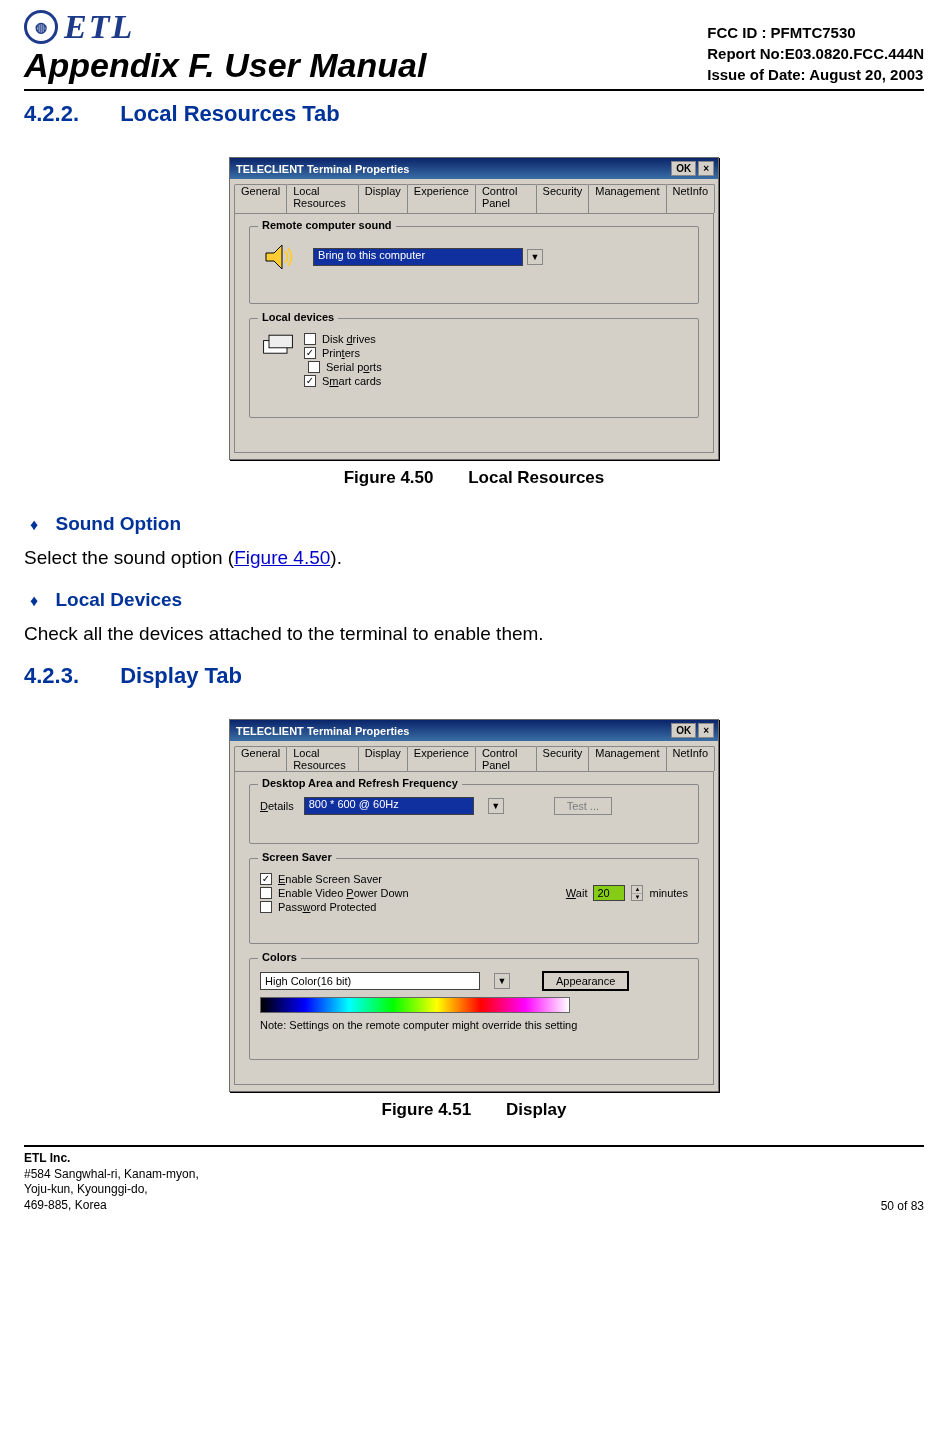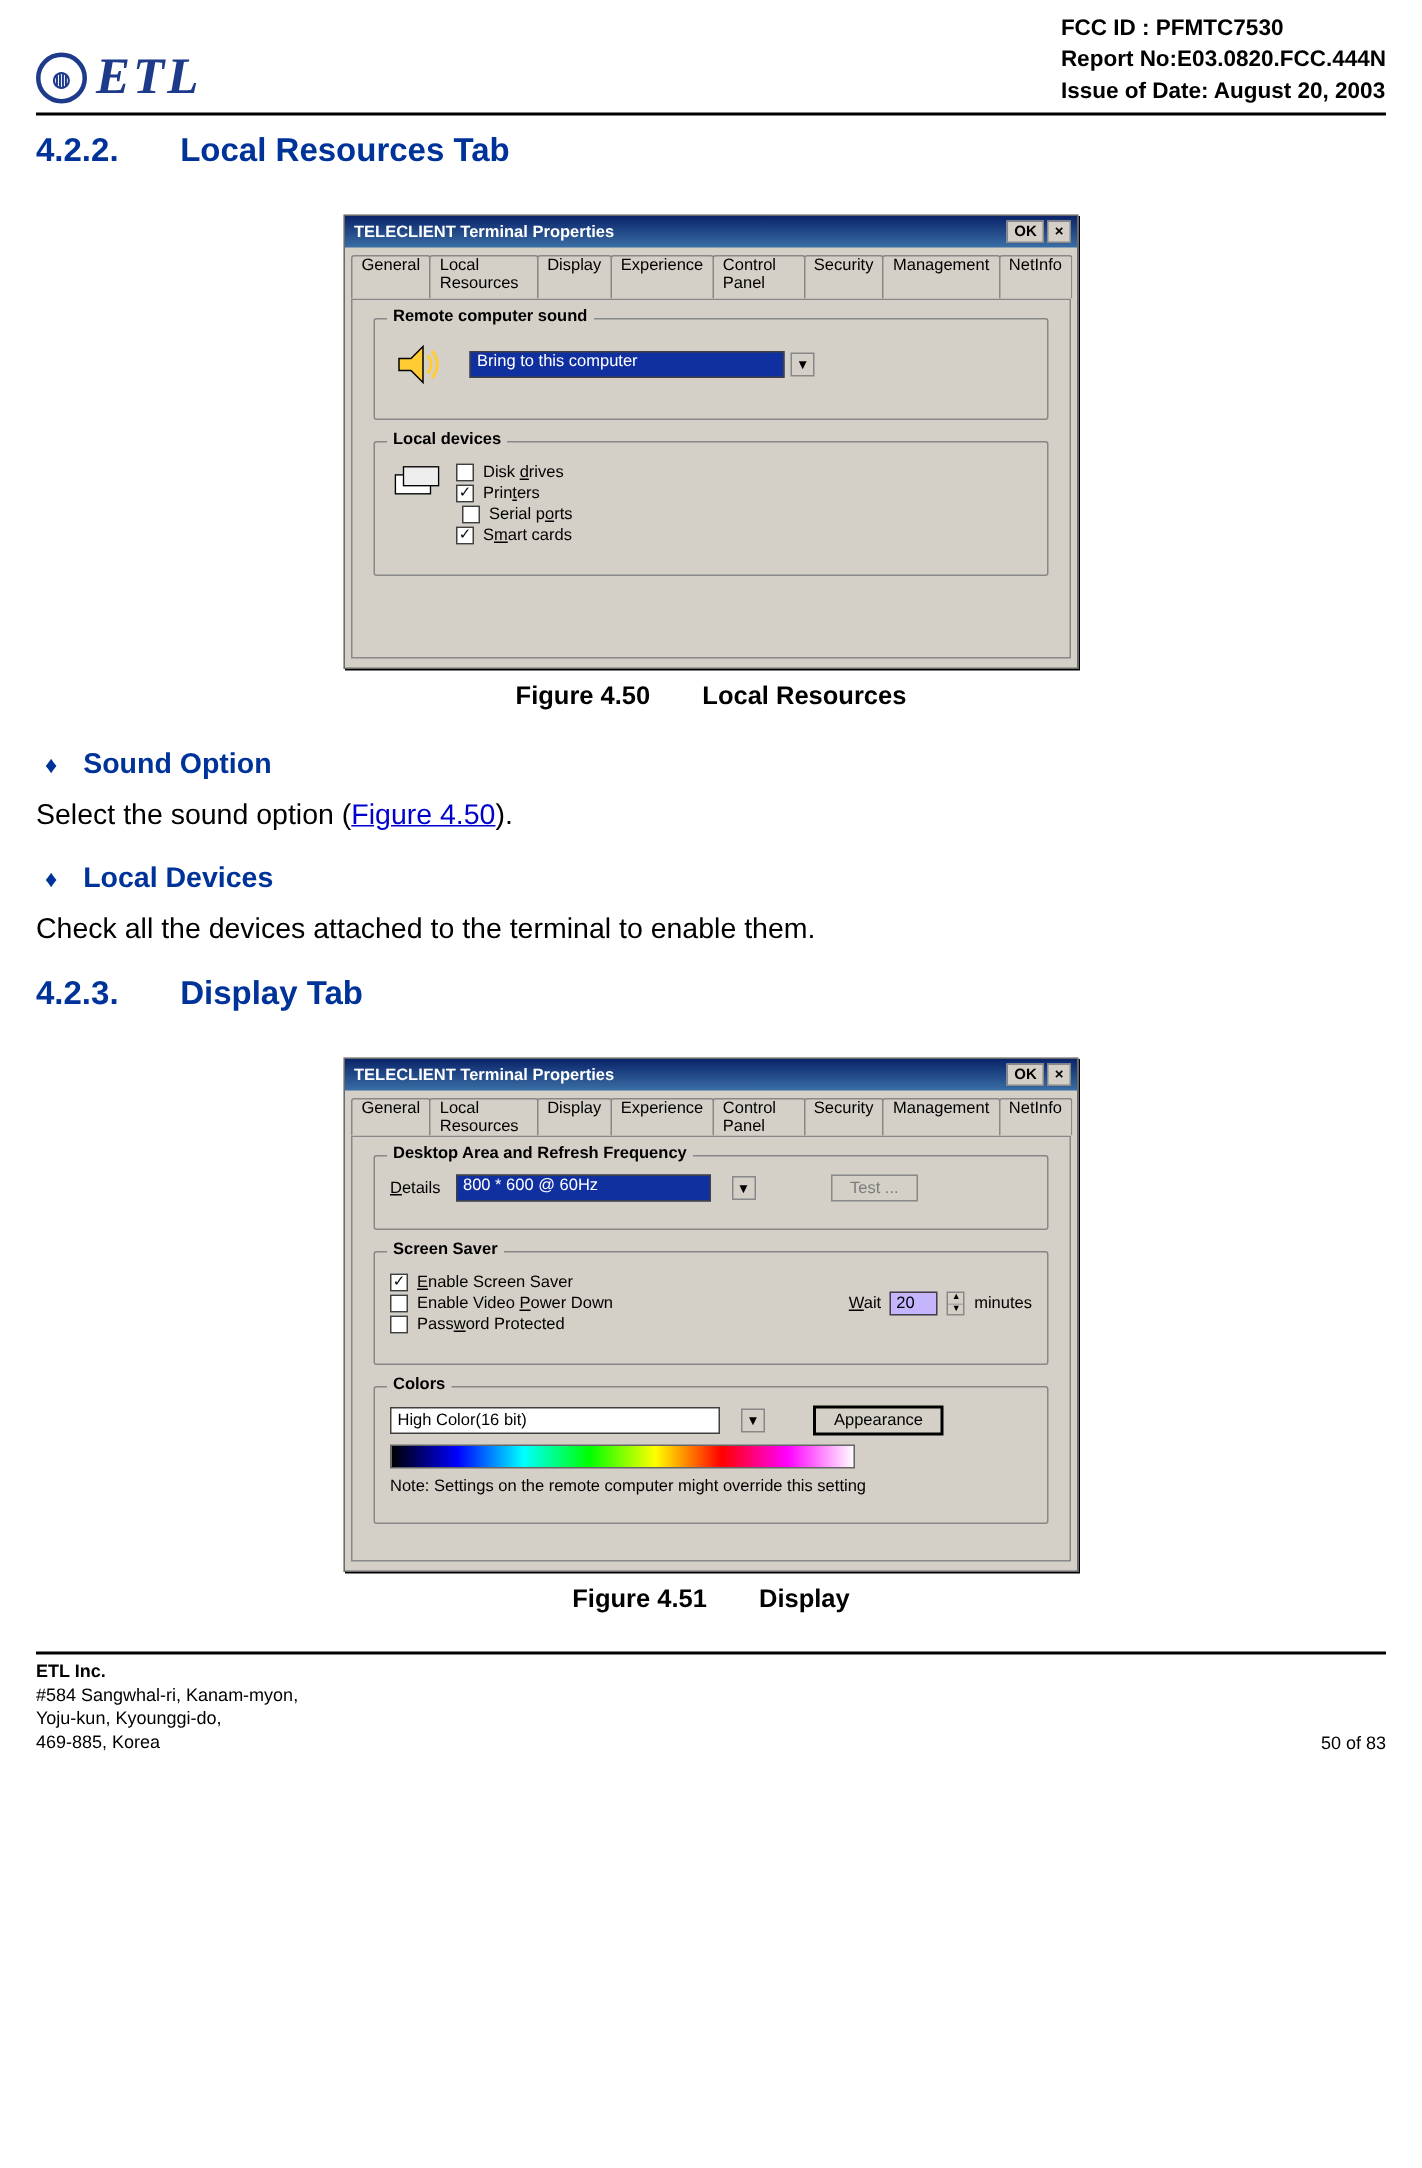--- a/index.html
+++ b/index.html
@@ -34,35 +34,35 @@
     .fig-link { color: #0000cc; text-decoration: underline; cursor: pointer; }
     
     .dialog { width: 490px; border: 1px solid #6b6b6b; background: #d4d0c8; font-family: Tahoma, sans-serif; font-size: 11px; box-shadow: 1px 1px 0 #000; }
     .titlebar { background: linear-gradient(#0a246a,#3a6ea5); color: #fff; font-weight: bold; padding: 3px 4px 3px 6px; display: flex; align-items: center; }
     .titlebar-text { flex: 1; }
     .titlebtn { background: #d4d0c8; color: #000; font-weight: bold; font-size: 10px; padding: 0 4px; margin-left: 2px; border: 1px solid #888; height: 15px; display: inline-flex; align-items: center; }
     .tabs { display: flex; gap: 0; padding: 5px 4px 0; }
     .tab { background: #d4d0c8; border: 1px solid #888; border-bottom: none; padding: 0 6px; font-size: 11px; border-radius: 2px 2px 0 0; margin-right: -1px; }
     .tab.active { background: #d4d0c8; position: relative; z-index: 2; padding-bottom: 4px; font-weight: normal; }
     .tab-body { border: 1px solid #888; margin: 0 4px 6px; padding: 12px 14px 20px; background: #d4d0c8; min-height: 240px; }
-    .group { border: 1px solid #888; border-radius: 2px; padding: 12px 10px 18px; margin-bottom: 14px; position: relative; }
+    .group { border: 1px solid #888; border-radius: 2px; padding: 12px 10px 28px; margin-bottom: 14px; position: relative; }
     .group-title { position: absolute; top: -8px; left: 8px; background: #d4d0c8; padding: 0 4px; font-weight: bold; }
     .spk-icon { width: 36px; height: 36px; display: inline-block; vertical-align: middle; margin-right: 14px; }
     .combo { display: inline-flex; border: 1px solid #404040; background: #1030a0; color: #fff; height: 18px; width: 210px; padding: 0 4px; vertical-align: middle; }
     .combo-light { display: inline-flex; align-items: center; border: 1px solid #404040; background: #fff; color: #000; height: 18px; padding: 0 4px; vertical-align: middle; }
     .combo-btn { width: 16px; height: 16px; background: #d4d0c8; border: 1px solid #888; display: inline-grid; place-items: center; margin-left: 4px; font-size: 9px; }
     .chk-row { display: flex; align-items: center; gap: 6px; margin: 2px 0 2px 50px; }
     .chk { width: 12px; height: 12px; border: 1px solid #404040; background: #fff; display: inline-grid; place-items: center; font-size: 10px; line-height: 1; }
     .dev-icon { width: 36px; height: 30px; display: inline-block; vertical-align: top; margin-right: 8px; }
     .u { text-decoration: underline; }
     
     .detail-row { display: flex; align-items: center; gap: 10px; }
     .btn { border: 1px solid #888; background: #d4d0c8; padding: 2px 12px; font-size: 11px; }
     .btn.disabled { color: #7c7c7c; }
-    .mini-input { width: 32px; height: 16px; border: 1px solid #404040; background: #c4b5fd; display: inline-flex; align-items: center; padding: 0 3px; }
+    .mini-input { width: 32px; height: 16px; border: 1px solid #404040; background: #84cc16; display: inline-flex; align-items: center; padding: 0 3px; }
     .spin { width: 12px; height: 16px; border: 1px solid #888; display: inline-flex; flex-direction: column; font-size: 6px; background: #d4d0c8; }
     .spin span { flex: 1; display: grid; place-items: center; border-bottom: 1px solid #aaa; }
     .spin span:last-child { border-bottom: none; }
     .color-bar { height: 16px; width: 310px; margin-top: 6px; border: 1px solid #666;
       background: linear-gradient(to right,#000,#00f,#0ff,#0f0,#ff0,#f00,#f0f,#fff); }
     .note { font-size: 11px; margin-top: 6px; }
     
     .ftr { border-top: 2px solid #000; margin-top: 24px; display: flex; align-items: flex-start; padding-top: 4px; }
     .ftr-left { font-size: 12px; line-height: 1.3; flex: 1; }
     .ftr-left .b { font-weight: bold; }
@@ -71,20 +71,21 @@
   </style>
 </head>
 <body>
 
 <div class="hdr">
   <div class="hdr-left">
     <div class="logo-row">
       <span class="globe">◍</span>
       <span class="logo-text">ETL</span>
     </div>
+    <span class="appendix-title">Appendix F. User Manual</span>
   </div>
   <div class="hdr-right">
     <div>FCC ID : PFMTC7530</div>
     <div>Report No:E03.0820.FCC.444N</div>
     <div>Issue of Date:  August 20, 2003</div>
   </div>
 </div>
 
 <div class="sec-heading">
   <span class="sec-num">4.2.2.</span>

